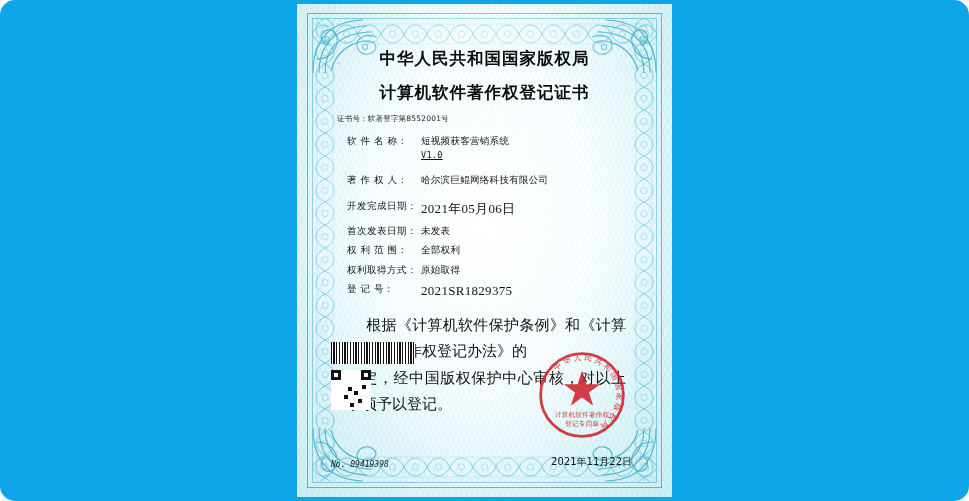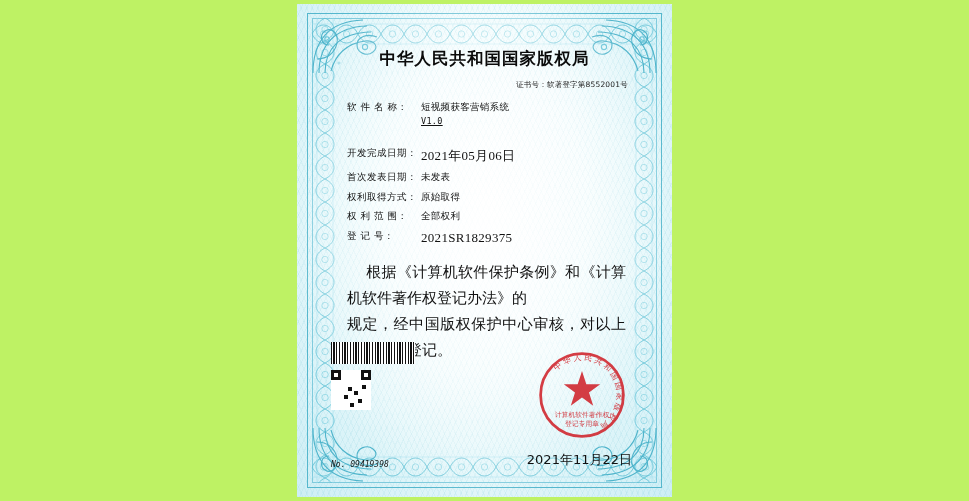--- a/index.html
+++ b/index.html
@@ -4,23 +4,24 @@
 <style>
   html, body {
     margin: 0;
     padding: 0;
     background: #ffffff;
   }
   #page {
     position: relative;
     width: 969px;
     height: 501px;
-    background: #bef264;
+    background: #0ea5e9;
     overflow: hidden;
     font-family: "DejaVu Sans", sans-serif;
+    border-radius: 15px;
   }
 
   
   .cert {
     position: absolute;
     left: 297px;
     top: 4px;
     width: 375px;
     height: 493px;
     background:
@@ -118,21 +119,21 @@
   .title2 {
     text-align: center;
     color: #0b0b0b;
     font-family: "DejaVu Serif", serif;
     font-weight: bold;
     font-size: 16.5px;
     letter-spacing: 1px;
     margin-top: 12px;
   }
   .cert-no {
-    text-align: right;
+    text-align: left;
     font-size: 7.5px;
     color: #1a1a1a;
     margin-top: 10px;
     padding-right: 4px;
     letter-spacing: 0.2px;
   }
 
   .fields {
     margin-top: 11px;
     padding-left: 10px;
@@ -237,21 +238,21 @@
     font-size: 8px;
     color: #1a1a1a;
     font-family: "DejaVu Sans Mono", monospace;
     z-index: 6;
     font-style: italic;
   }
   .footer-right {
     position: absolute;
     right: 40px;
     bottom: 28px;
-    font-size: 13px;
+    font-size: 10px;
     color: #111;
     z-index: 6;
   }
 </style>
 </head>
 <body>
 
 <div id="page">
 
   <div class="cert">
@@ -327,58 +328,63 @@
         <path d="M10,58 C10,30 26,12 58,11"></path>
         <path d="M16,58 C16,34 30,18 62,17"></path>
         <path d="M22,56 C26,40 38,28 56,26 C66,25 70,32 64,37 C58,42 48,38 48,30 C48,22 58,18 68,22"></path>
         <path d="M8,44 C18,44 26,38 28,28 C30,18 22,12 16,16 C10,20 12,30 20,30"></path>
       </g>
     </svg>
 
     <div class="content">
 
       <div class="title1">中华人民共和国国家版权局</div>
+      <div class="title2">计算机软件著作权登记证书</div>
 
       <div class="cert-no">
         <span>证书号：</span><span>软著登字第8552001号</span>
       </div>
 
       <div class="fields">
 
         <div class="field-row">
           <div class="field-label">软 件 名 称：</div>
           <div class="field-value">
             <span>短视频获客营销系统</span>
             <span class="v2">V1.0</span>
           </div>
         </div>
 
         <div class="gap-sm"></div>
 
+        <div class="field-row">
+          <div class="field-label">著 作 权 人：</div>
+          <div class="field-value">哈尔滨巨鲲网络科技有限公司</div>
+        </div>
 
         <div class="gap-sm"></div>
 
         <div class="field-row">
           <div class="field-label">开发完成日期：</div>
           <div class="field-value mono">2021年05月06日</div>
         </div>
 
         <div class="field-row">
           <div class="field-label">首次发表日期：</div>
           <div class="field-value">未发表</div>
         </div>
 
         <div class="field-row">
+          <div class="field-label">权 利 范 围：</div>
+          <div class="field-value">全部权利</div>
+        </div>
+
+        <div class="field-row">
           <div class="field-label">权利取得方式：</div>
           <div class="field-value">原始取得</div>
-        </div>
-
-        <div class="field-row">
-          <div class="field-label">权 利 范 围：</div>
-          <div class="field-value">全部权利</div>
         </div>
 
         <div class="field-row">
           <div class="field-label">登 记 号：</div>
           <div class="field-value mono">2021SR1829375</div>
         </div>
 
       </div>
 
       <div class="paragraph">

